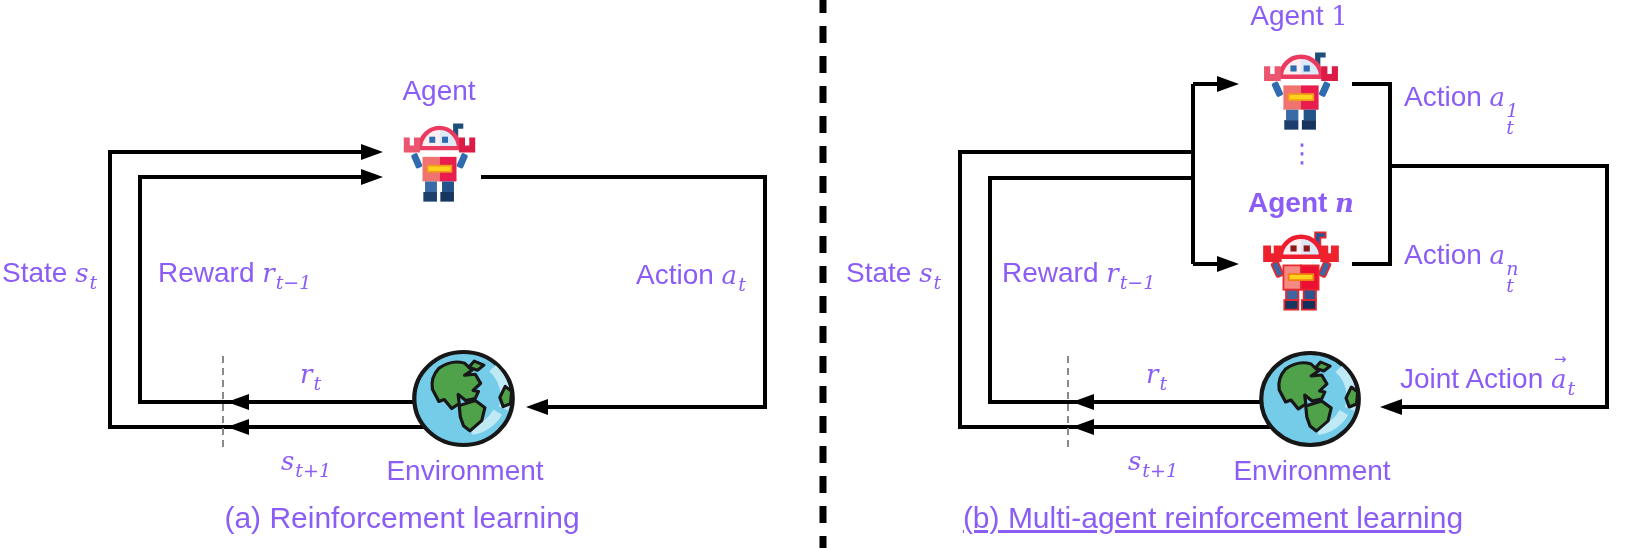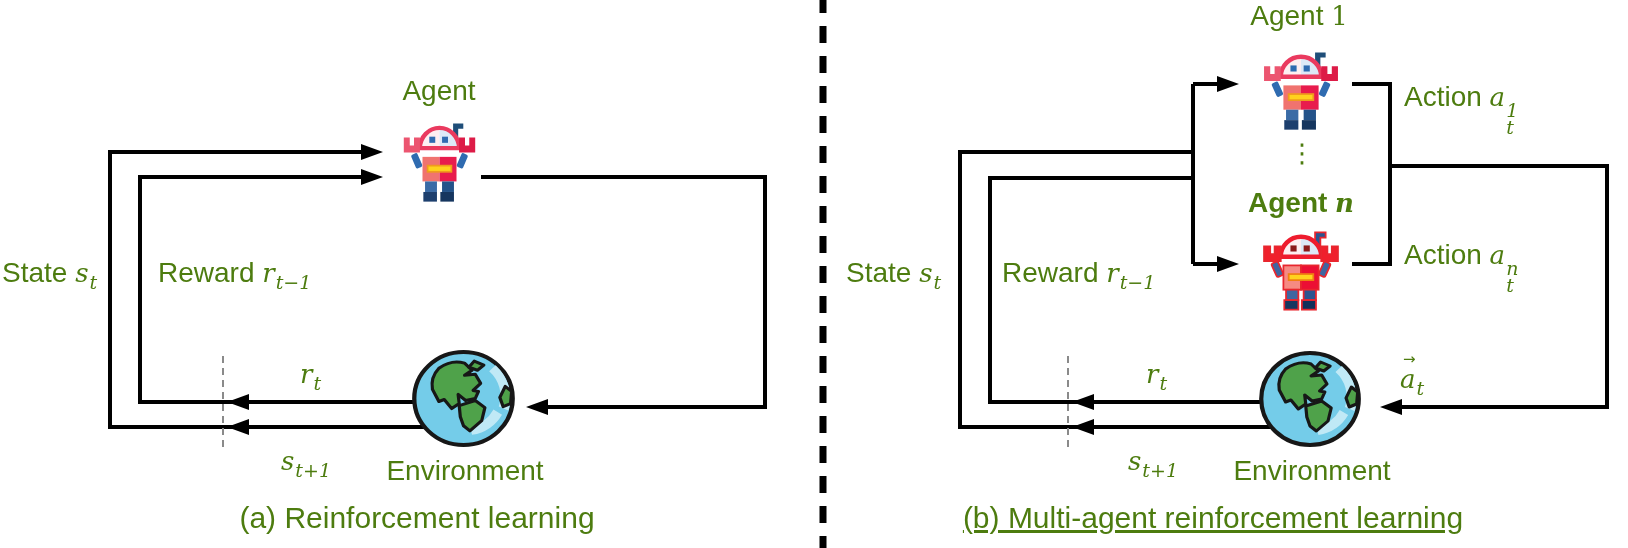--- a/index.html
+++ b/index.html
@@ -1,19 +1,19 @@
 <!DOCTYPE html>
 <html><head>
 <meta charset="utf-8">
 <style>
   html,body{margin:0;padding:0;background:#fff;}
   .stage{position:relative;width:1628px;height:548px;background:#ffffff;overflow:hidden;
          font-family:"Liberation Sans",sans-serif;color:#0d0d0d;}
   .layer{position:absolute;left:0;top:0;}
-  .lbl{position:absolute;font-size:28px;line-height:1.1;white-space:nowrap;color:#4d7c0f;}
+  .lbl{position:absolute;font-size:28px;line-height:1.1;white-space:nowrap;color:#8b5cf6;}
   .cap{font-size:30px;}
   .ctr{transform:translateX(-50%);}
   .mvar{font-family:"DejaVu Serif",serif;font-style:italic;font-size:26px;}
   .msub{font-family:"DejaVu Serif",serif;font-style:italic;font-size:19px;vertical-align:-7px;margin-left:1px;}
   .mnum{font-family:"DejaVu Serif",serif;font-size:26px;}
   .stack{display:inline-flex;flex-direction:column;align-items:flex-start;vertical-align:-11px;line-height:0.92;margin-left:1px;}
   .stack span{font-family:"DejaVu Serif",serif;font-style:italic;font-size:19px;}
   .vecwrap{position:relative;display:inline-block;}
   .vecarrow{position:absolute;top:-13px;left:3px;font-size:15px;font-style:normal;
             font-family:"DejaVu Sans",sans-serif;}
@@ -150,34 +150,37 @@
   </div>
 
   <div class="lbl" style="left:2px;top:258px;">
     <span>State </span><i class="mvar">s</i><span class="msub">t</span>
   </div>
 
   <div class="lbl" style="left:158px;top:258px;">
     <span>Reward </span><i class="mvar">r</i><span class="msub">t−1</span>
   </div>
 
+  <div class="lbl" style="left:636px;top:260px;">
+    <span>Action </span><i class="mvar">a</i><span class="msub">t</span>
+  </div>
 
   <div class="lbl" style="left:300px;top:359px;">
     <i class="mvar">r</i><span class="msub">t</span>
   </div>
 
   <div class="lbl" style="left:281px;top:446px;">
     <i class="mvar">s</i><span class="msub">t+1</span>
   </div>
 
   <div class="lbl ctr" style="left:465px;top:456px;">
     <span>Environment</span>
   </div>
 
-  <div class="lbl cap ctr" style="left:417px;top:501px;">
+  <div class="lbl cap ctr" style="left:402px;top:501px;">
     <span>(a) Reinforcement learning</span>
   </div>
 
   <div class="lbl ctr" style="left:1299px;top:1px;">
     <span>Agent </span><span class="mnum">1</span>
   </div>
 
   <div class="lbl dots ctr" style="left:1302px;top:140px;">
     <span>⋮</span>
   </div>
@@ -202,21 +205,21 @@
   </div>
 
   <div class="lbl" style="left:1404px;top:240px;">
     <span>Action </span><i class="mvar">a</i><span class="stack">
         <span>n</span>
         <span>t</span>
       </span>
   </div>
 
   <div class="lbl" style="left:1400px;top:364px;">
-    <span class="vecwrap"><span class="vecarrow">→</span><i class="mvar">a</i></span><span class="msub">t</span>
+    <span>Joint Action </span><span class="vecwrap"><span class="vecarrow">→</span><i class="mvar">a</i></span><span class="msub">t</span>
   </div>
 
   <div class="lbl" style="left:1146px;top:359px;">
     <i class="mvar">r</i><span class="msub">t</span>
   </div>
 
   <div class="lbl" style="left:1128px;top:446px;">
     <i class="mvar">s</i><span class="msub">t+1</span>
   </div>
 

